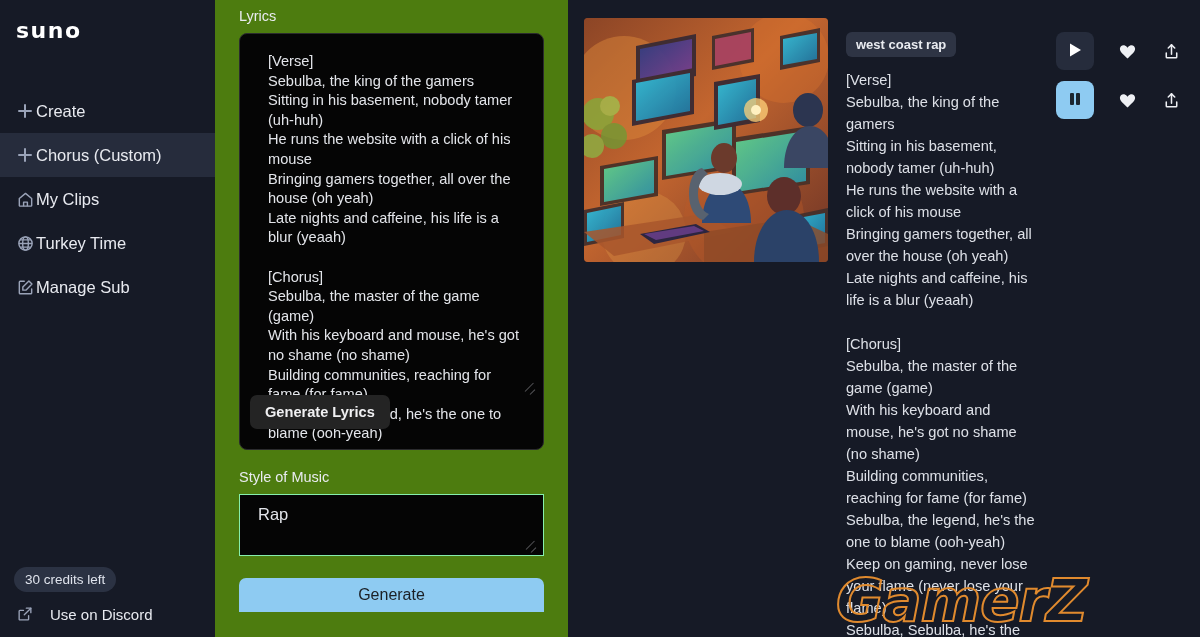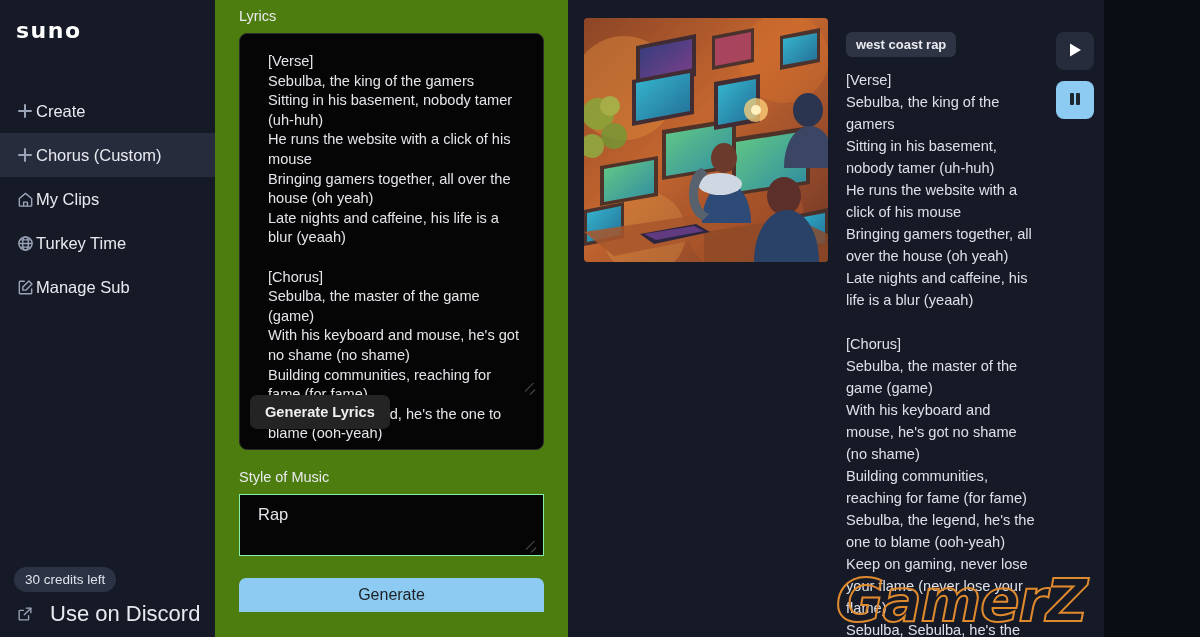--- a/index.html
+++ b/index.html
@@ -2,21 +2,21 @@
 <html><head>
 <meta charset="utf-8">
 <style>
   * { box-sizing: border-box; margin: 0; padding: 0; }
   html, body {
     width: 1200px; height: 637px;
     background: #0a0d14;
     font-family: "Liberation Sans", sans-serif;
     overflow: hidden;
   }
-  .app { display: flex; width: 1104px; height: 637px; }
+  .app { display: flex; width: 1200px; height: 637px; }
 
   
   .sidebar {
     width: 215px; height: 637px;
     background: #161a26;
     display: flex; flex-direction: column;
     position: relative; flex: 0 0 215px;
   }
   .logo {
     color: #fff; font-size: 22px; font-weight: 700;
@@ -46,21 +46,21 @@
     margin-top: 12px;
   }
   .credits {
     display: inline-block;
     background: #2b3243; color: #dfe3ec;
     font-size: 13.5px; padding: 5px 11px;
     border-radius: 13px; margin-bottom: 11px;
   }
   .discord {
     display: flex; align-items: center; gap: 14px;
-    color: #e8eaf0; font-size: 22px; cursor: pointer;
+    color: #e8eaf0; font-size: 15px; cursor: pointer;
     padding-bottom: 4px;
   }
 
   
   .center {
     width: 353px; flex: 0 0 353px; height: 637px;
     background: #4d7c0f;
     padding: 8px 24px 0 24px;
     position: relative;
   }

